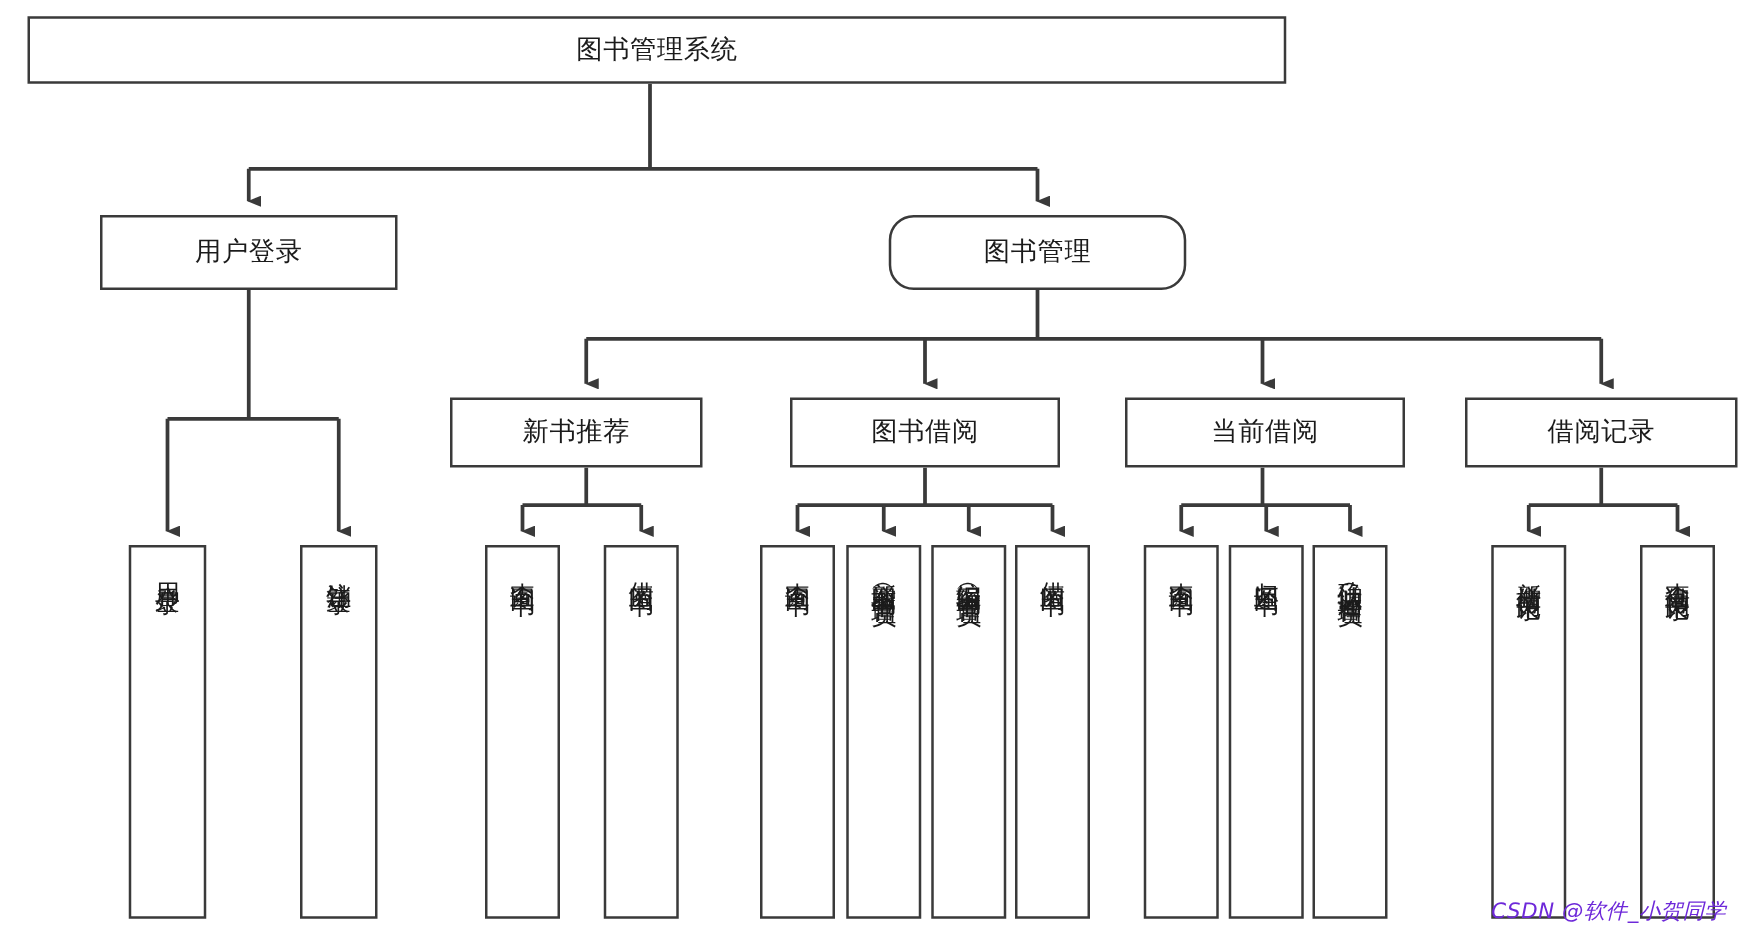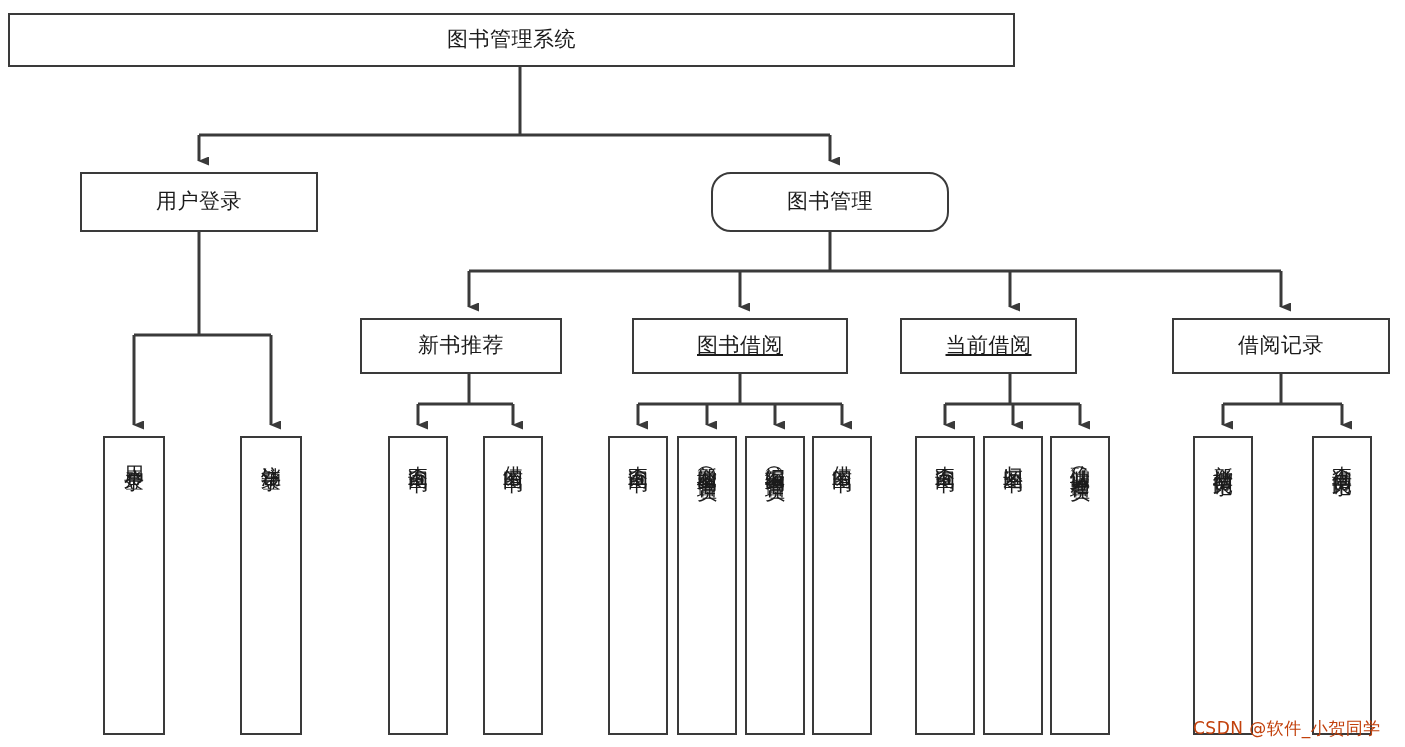--- a/index.html
+++ b/index.html
@@ -50,24 +50,25 @@
     text-orientation: upright;
     font-size: 20px;
     line-height: 1.45;
     letter-spacing: 2.5px;
     white-space: nowrap;
     color: #1b1b1b;
   }
   .watermark {
     position: absolute;
     font-size: 17px;
-    color: #c2410c;
+    color: #6d28d9;
     letter-spacing: 0.5px;
     white-space: nowrap;
     pointer-events: none;
+    font-style: italic;
   }
 </style>
 </head>
 <body>
 
 <div id="diagram-root">
 
   <svg id="tree-svg" viewBox="0 0 1405 747" xmlns="http://www.w3.org/2000/svg">
     <defs>
       <marker id="arrowhead" markerWidth="9" markerHeight="11" refX="4.5" refY="10" orient="auto" markerUnits="userSpaceOnUse">
@@ -112,38 +113,38 @@
       <path d="M1013,404 L1013,425" marker-end="url(#arrowhead)"></path>
       <path d="M1080,404 L1080,425" marker-end="url(#arrowhead)"></path>
 
       <path d="M1281,374 L1281,404"></path>
       <path d="M1223,404 L1342,404"></path>
       <path d="M1223,404 L1223,425" marker-end="url(#arrowhead)"></path>
       <path d="M1342,404 L1342,425" marker-end="url(#arrowhead)"></path>
     </g>
   </svg>
 
-  <div class="node-box horiz" style="left:8px; top:13px; width:1007px; height:54px;">
+  <div class="node-box horiz" style="left:22px; top:13px; width:1007px; height:54px;">
     <span>图书管理系统</span>
   </div>
 
   <div class="node-box horiz" style="left:80px; top:172px; width:238px; height:60px;">
     <span>用户登录</span>
   </div>
   <div class="node-box horiz" style="left:711px; top:172px; width:238px; height:60px;border-radius:20px;">
     <span>图书管理</span>
   </div>
 
   <div class="node-box horiz" style="left:360px; top:318px; width:202px; height:56px;">
     <span>新书推荐</span>
   </div>
-  <div class="node-box horiz" style="left:632px; top:318px; width:216px; height:56px;text-decoration:underline;">
+  <div class="node-box horiz" style="left:632px; top:318px; width:216px; height:56px;">
     <span>图书借阅</span>
   </div>
-  <div class="node-box horiz" style="left:900px; top:318px; width:177px; height:56px;text-decoration:underline;">
+  <div class="node-box horiz" style="left:900px; top:318px; width:224px; height:56px;">
     <span>当前借阅</span>
   </div>
   <div class="node-box horiz" style="left:1172px; top:318px; width:218px; height:56px;align-items:center;">
     <span>借阅记录</span>
   </div>
 
   <div class="node-box vert" style="left:103px; top:436px; width:62px; height:299px;">
     <span class="vert-label">用户登录</span>
   </div>
   <div class="node-box vert" style="left:240px; top:436px; width:62px; height:299px;">

